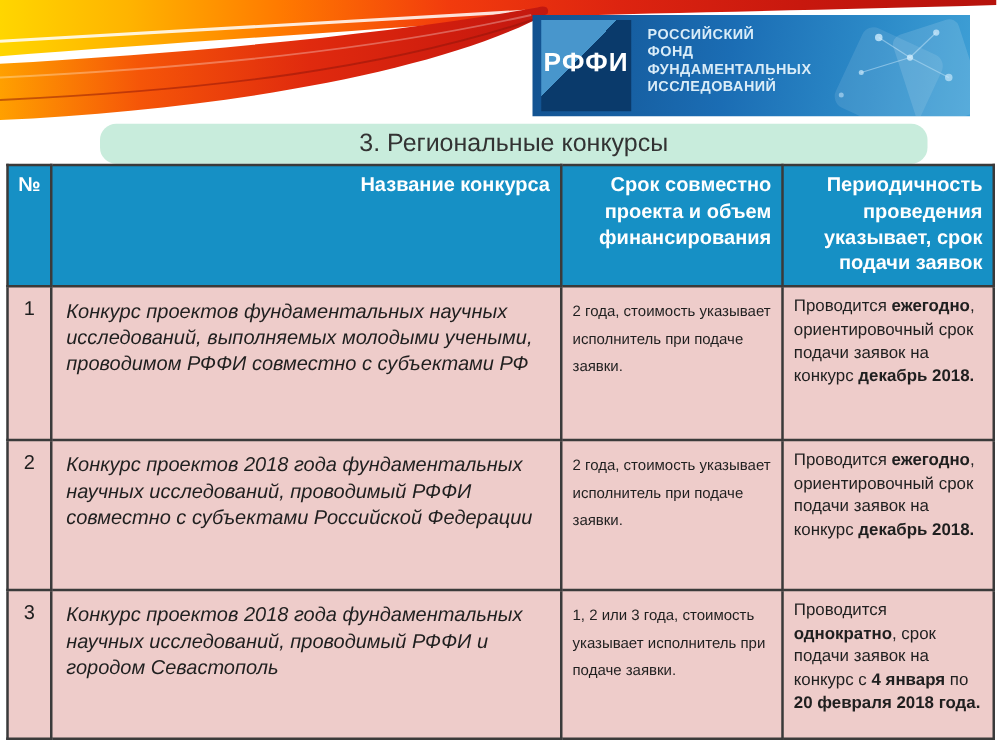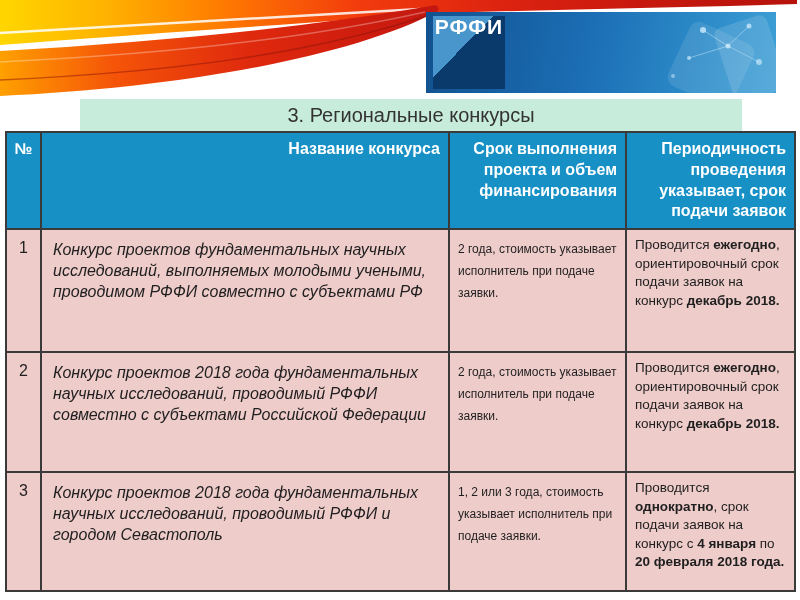--- a/index.html
+++ b/index.html
@@ -10,29 +10,29 @@
   }
   .ribbon{position:absolute;top:0;left:0;}
 
   .banner{
     position:absolute;left:426px;top:12px;width:350px;height:81px;overflow:hidden;
     background:linear-gradient(100deg,#12518f 0%,#1b6db4 45%,#2d8cc9 78%,#3fa0d6 100%);
   }
   .logo-box{
     position:absolute;left:7px;top:4px;width:72px;height:73px;
     background:linear-gradient(to bottom right,#4896cc 0%,#4896cc 42%,#0a3a6b 42%);
-    display:flex;align-items:flex-start;justify-content:center;
+    display:flex;align-items:center;justify-content:center;
   }
   .logo-abbr{color:#fff;font-weight:bold;font-size:21px;letter-spacing:1px;line-height:1;padding-bottom:5px;}
   .org-name{position:absolute;left:92px;top:9px;color:#d9ecf8;font-weight:bold;font-size:11.5px;line-height:14px;letter-spacing:.4px;}
   .banner-art{position:absolute;right:0;top:0;}
 
   .title-bar{
     position:absolute;left:80px;top:99px;width:662px;height:32px;
-    background:var(--title-bg);color:#333;font-size:20px;text-align:center;line-height:33px;
+    background:var(--title-bg);color:#333;font-size:20px;text-align:center;line-height:33px;border-radius:13px;
   }
 
   table.contests{position:absolute;left:5px;top:131px;width:789px;border-collapse:collapse;table-layout:fixed;}
   .contests th,.contests td{border:2px solid var(--border);vertical-align:top;}
   .contests thead tr{height:91px;}
   .contests tbody tr:nth-child(1){height:123px;}
   .contests tbody tr:nth-child(2){height:120px;}
   .contests tbody tr:nth-child(3){height:119px;}
   .contests th{
     background:var(--header-bg);color:#fff;font-weight:bold;font-size:16px;
@@ -88,36 +88,42 @@
       <circle cx="122" cy="18" r="3" fill="rgba(215,240,255,0.75)"></circle>
       <circle cx="147" cy="34" r="2.5" fill="rgba(215,240,255,0.75)"></circle>
       <circle cx="108" cy="46" r="2" fill="rgba(215,240,255,0.65)"></circle>
       <circle cx="168" cy="14" r="2.5" fill="rgba(215,240,255,0.7)"></circle>
       <circle cx="178" cy="50" r="3" fill="rgba(215,240,255,0.6)"></circle>
       <circle cx="92" cy="64" r="2" fill="rgba(215,240,255,0.5)"></circle>
     </svg>
     <div class="logo-box">
       <span class="logo-abbr">РФФИ</span>
     </div>
+    <div class="org-name">
+      <div>РОССИЙСКИЙ</div>
+      <div>ФОНД</div>
+      <div>ФУНДАМЕНТАЛЬНЫХ</div>
+      <div>ИССЛЕДОВАНИЙ</div>
+    </div>
   </div>
 
   <div class="title-bar">3. Региональные конкурсы</div>
 
   <table class="contests">
     <colgroup>
       <col style="width:35px">
         <col style="width:408px">
         <col style="width:177px">
         <col style="width:169px">
     </colgroup>
     <thead>
       <tr>
         <th class="h-num">№</th>
         <th>Название конкурса</th>
-        <th>Срок выполнения проекта и объем финансирования</th>
+        <th>Срок совместно проекта и объем финансирования</th>
         <th>Периодичность проведения указывает, срок подачи заявок</th>
       </tr>
     </thead>
     <tbody>
         <tr>
           <td class="col-num">1</td>
           <td class="col-name">Конкурс проектов фундаментальных научных исследований, выполняемых молодыми учеными, проводимом РФФИ совместно с субъектами РФ</td>
           <td class="col-term">2 года, стоимость указывает исполнитель при подаче заявки.</td>
           <td class="col-period">Проводится <b>ежегодно</b>, ориентировочный срок подачи заявок на конкурс <b>декабрь 2018.</b></td>
         </tr>

